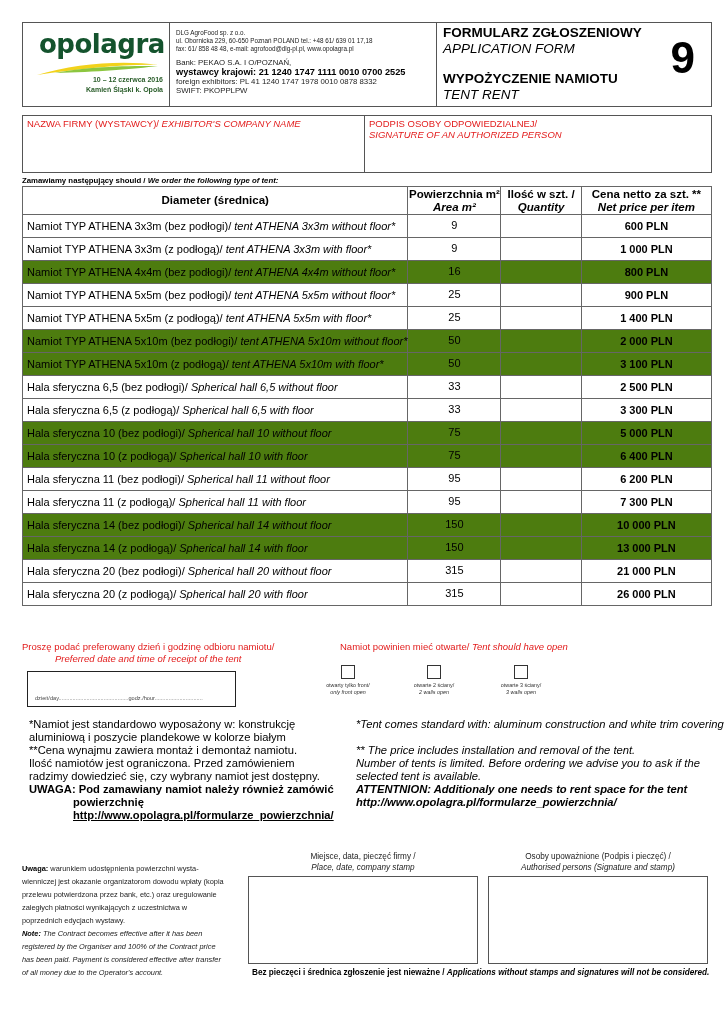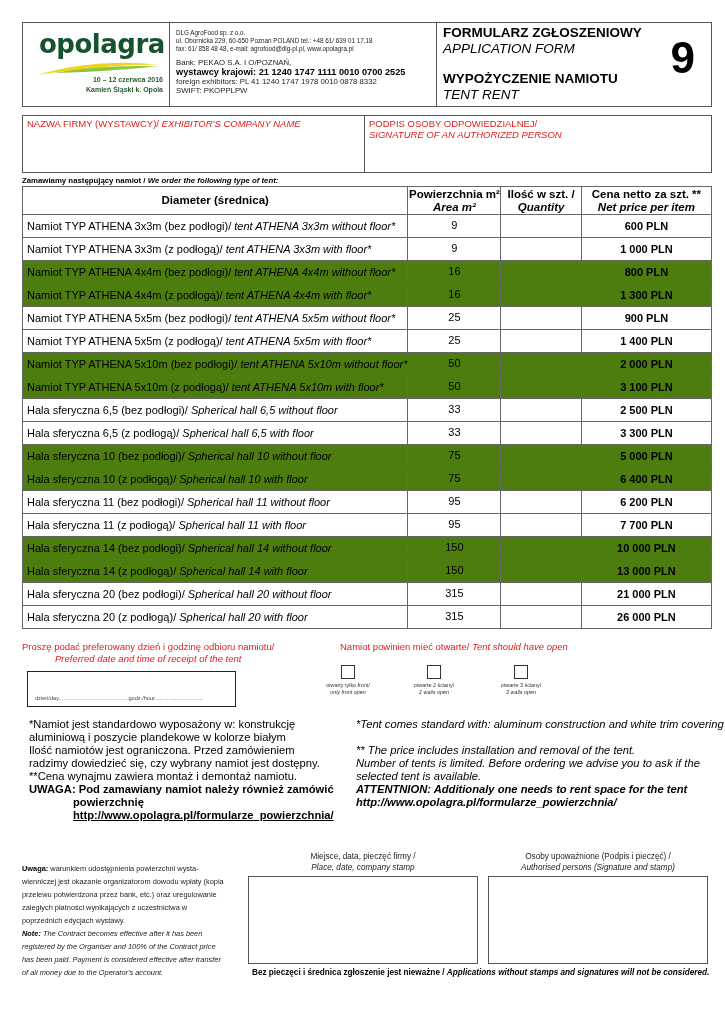--- a/index.html
+++ b/index.html
@@ -122,21 +122,21 @@
 <div class="company-box">
   <div class="red-label"><span>NAZWA FIRMY (WYSTAWCY)/ </span><i>EXHIBITOR'S COMPANY NAME</i></div>
 </div>
 <div class="sign-box">
   <div class="red-label">
     <div>PODPIS OSOBY ODPOWIEDZIALNEJ/</div>
     <i>SIGNATURE OF AN AUTHORIZED PERSON</i>
   </div>
 </div>
 
-<div class="order-caption"><span>Zamawiamy następujący namiot / </span><i>We order the following type of tent:</i></div>
+<div class="order-caption"><span>Zamawiamy następujący should / </span><i>We order the following type of tent:</i></div>
 
 <table class="tents">
   <thead>
     <tr>
       <th class="col-desc">Diameter (średnica)</th>
       <th class="col-area"><div>Powierzchnia m²</div><i>Area m²</i></th>
       <th class="col-qty"><div>Ilość w szt. /</div><i>Quantity</i></th>
       <th class="col-price"><div>Cena netto za szt. **</div><i>Net price per item</i></th>
     </tr>
   </thead>
@@ -152,26 +152,20 @@
         <td class="area">9</td>
         <td class="qty"></td>
         <td class="price">1 000 PLN</td>
       </tr>
       <tr class="shaded">
         <td><span>Namiot TYP ATHENA 4x4m (bez podłogi)/ </span><i>tent ATHENA 4x4m without floor*</i></td>
         <td class="area">16</td>
         <td class="qty"></td>
         <td class="price">800 PLN</td>
       </tr>
-      <tr class="shaded">
-        <td><span>Namiot TYP ATHENA 4x4m (z podłogą)/ </span><i>tent ATHENA 4x4m with floor*</i></td>
-        <td class="area">16</td>
-        <td class="qty"></td>
-        <td class="price">1 300 PLN</td>
-      </tr>
       <tr>
         <td><span>Namiot TYP ATHENA 5x5m (bez podłogi)/ </span><i>tent ATHENA 5x5m without floor*</i></td>
         <td class="area">25</td>
         <td class="qty"></td>
         <td class="price">900 PLN</td>
       </tr>
       <tr>
         <td><span>Namiot TYP ATHENA 5x5m (z podłogą)/ </span><i>tent ATHENA 5x5m with floor*</i></td>
         <td class="area">25</td>
         <td class="qty"></td>
@@ -216,21 +210,21 @@
       <tr>
         <td><span>Hala sferyczna 11 (bez podłogi)/ </span><i>Spherical hall 11 without floor</i></td>
         <td class="area">95</td>
         <td class="qty"></td>
         <td class="price">6 200 PLN</td>
       </tr>
       <tr>
         <td><span>Hala sferyczna 11 (z podłogą)/ </span><i>Spherical hall 11 with floor</i></td>
         <td class="area">95</td>
         <td class="qty"></td>
-        <td class="price">7 700 PLN</td>
+        <td class="price">7 300 PLN</td>
       </tr>
       <tr class="shaded">
         <td><span>Hala sferyczna 14 (bez podłogi)/ </span><i>Spherical hall 14 without floor</i></td>
         <td class="area">150</td>
         <td class="qty"></td>
         <td class="price">10 000 PLN</td>
       </tr>
       <tr class="shaded">
         <td><span>Hala sferyczna 14 (z podłogą)/ </span><i>Spherical hall 14 with floor</i></td>
         <td class="area">150</td>
@@ -270,22 +264,22 @@
   <span class="cb thick"></span>
   <div class="cb-caption"><div>otwarte 2 ściany/</div><i>2 walls open</i></div>
 </div>
 <div class="cb-wrap" style="left:486px;">
   <span class="cb"></span>
   <div class="cb-caption"><div>otwarte 3 ściany/</div><i>3 walls open</i></div>
 </div>
 
 <div class="notes-pl">
   <div>*Namiot jest standardowo wyposażony w: konstrukcję aluminiową i poszycie plandekowe w kolorze białym</div>
+  <div>**Cena wynajmu zawiera montaż i demontaż namiotu.</div>
   <div>Ilość namiotów jest ograniczona. Przed zamówieniem radzimy dowiedzieć się, czy wybrany namiot jest dostępny.</div>
-  <div>**Cena wynajmu zawiera montaż i demontaż namiotu.</div>
   <div class="uw">UWAGA: Pod zamawiany namiot należy również zamówić</div>
   <div class="indent">powierzchnię</div>
   <div class="indent"><a>http://www.opolagra.pl/formularze_powierzchnia/</a></div>
 </div>
 
 <div class="notes-en">
   <div>*Tent comes standard with: aluminum construction and white trim covering</div>
   <div style="height:13px;"></div>
   <div>** The price includes installation and removal of the tent.</div>
   <div>Number of tents is limited. Before ordering we advise you to ask if the selected tent is available.</div>

